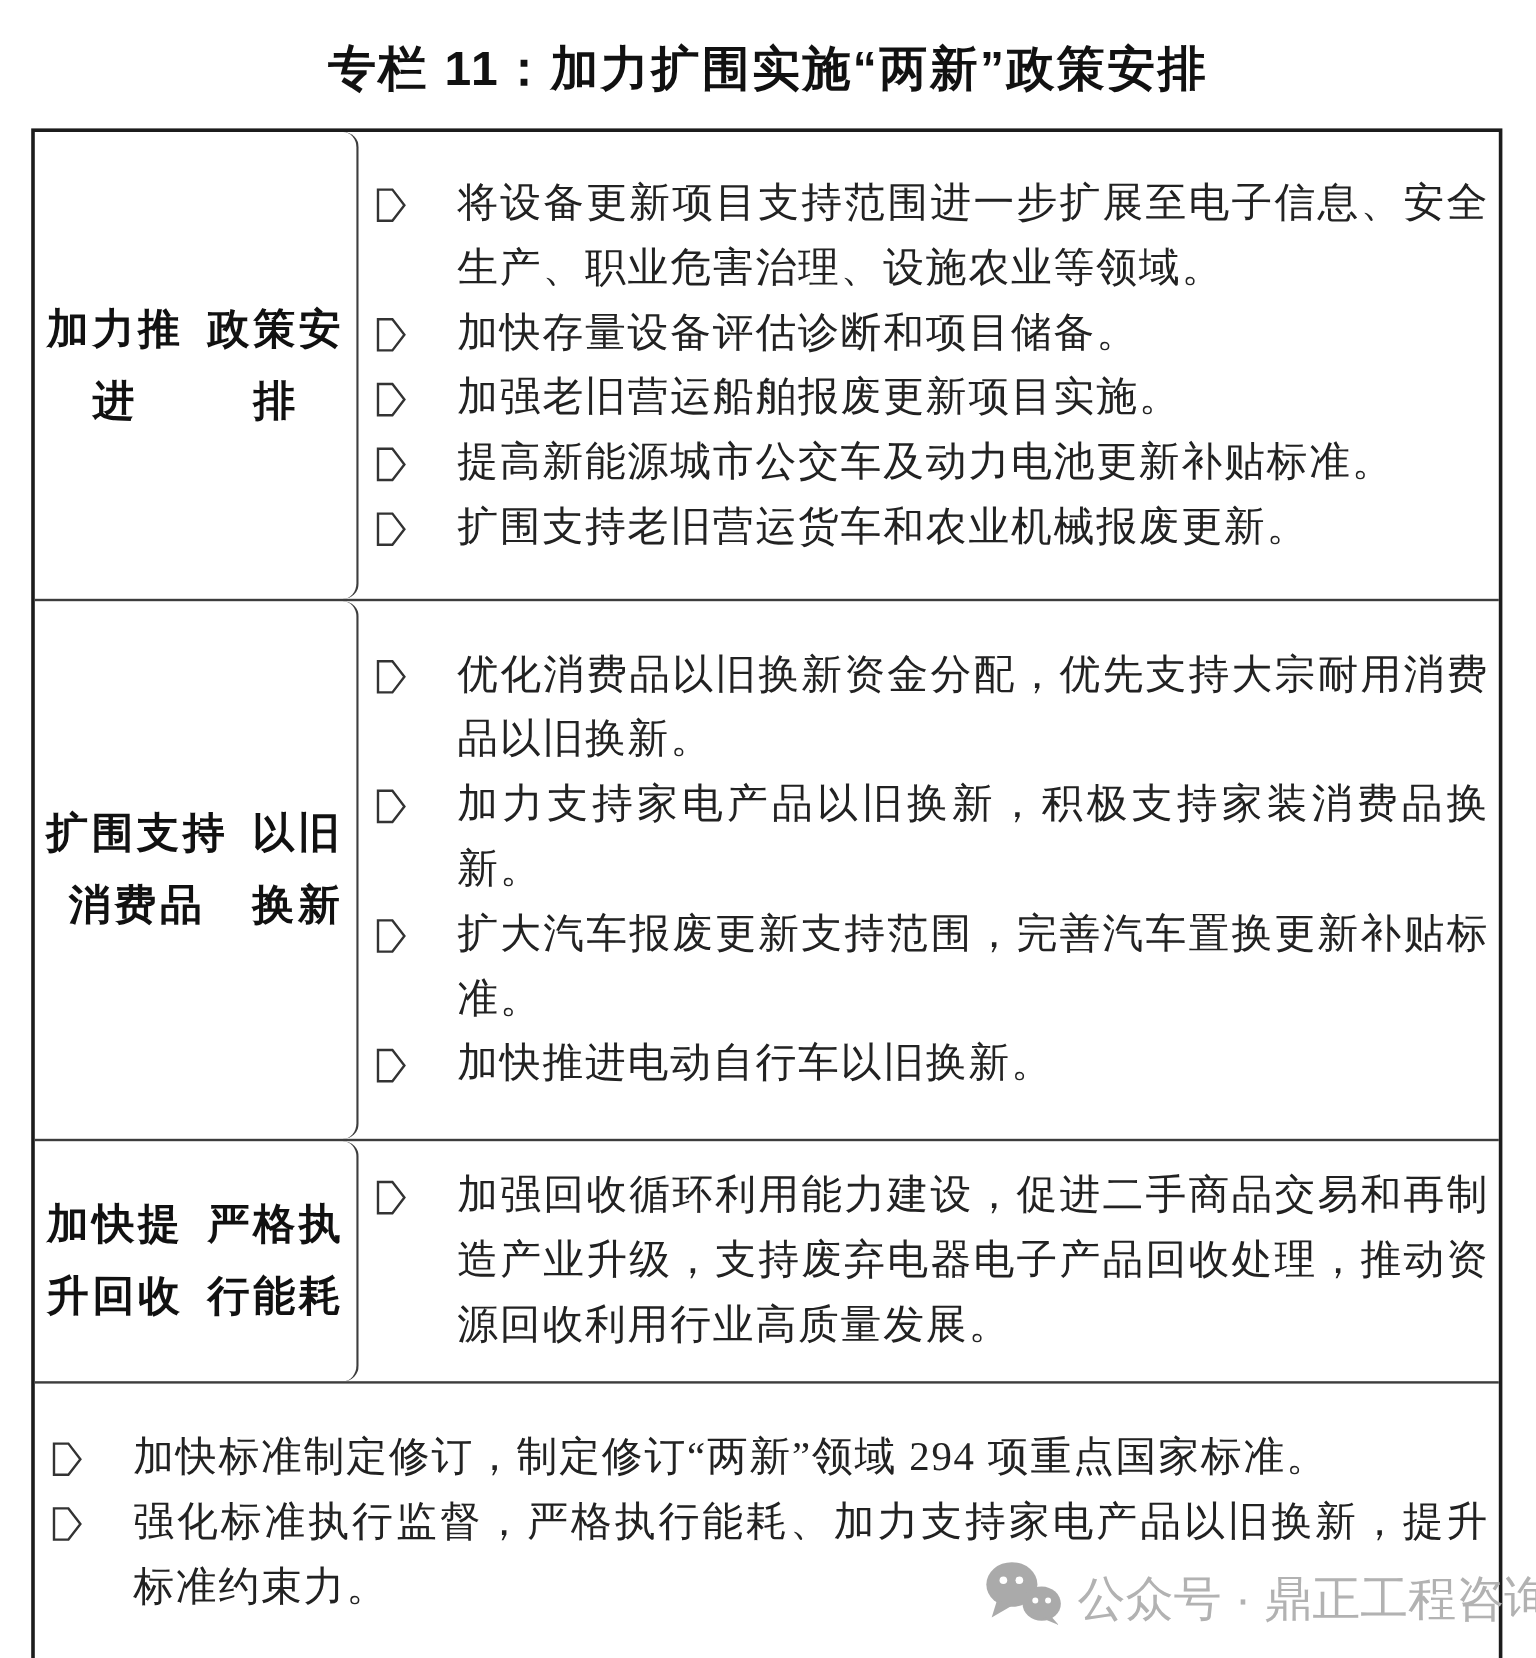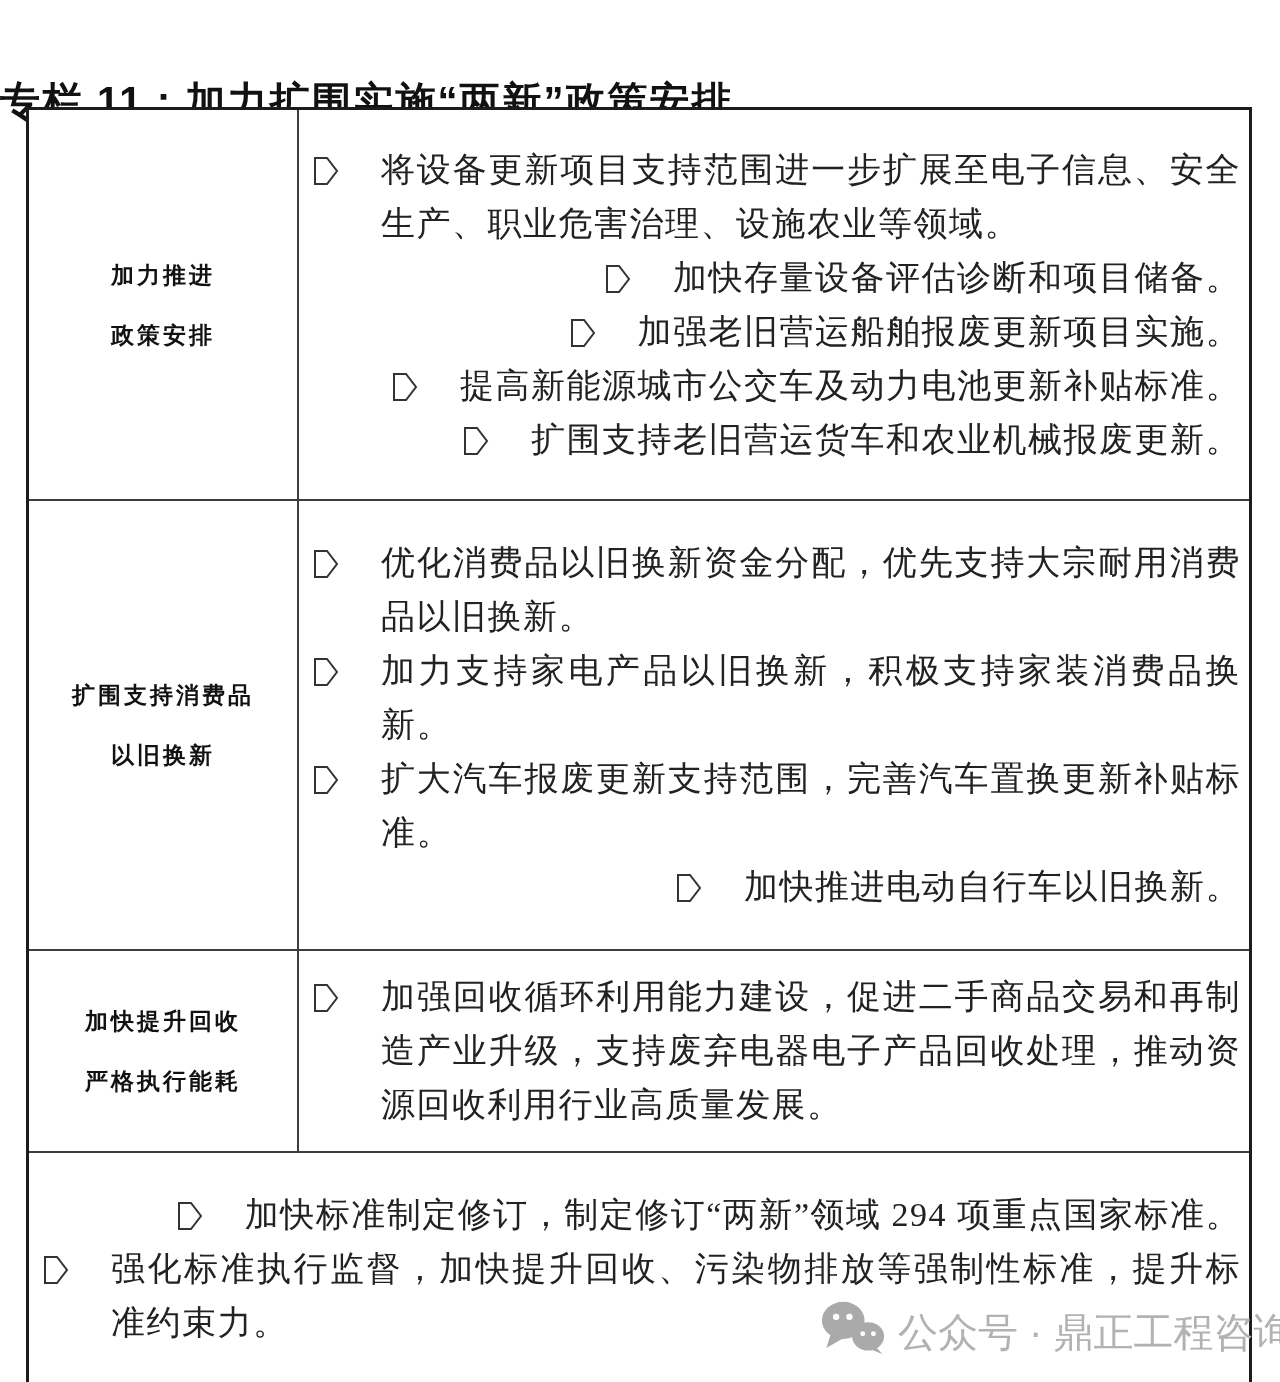--- a/index.html
+++ b/index.html
@@ -7,60 +7,59 @@
   body {
     width: 1280px; height: 1382px;
     font-family: "Liberation Serif", serif;
     color: #1e1e1e;
     overflow: hidden;
   }
   .page { position: relative; width: 1280px; height: 1382px; background: #fff; }
 
   .title {
     position: absolute; top: 30px; left: 0; width: 100%;
-    text-align: left;
+    text-align: center;
     font-family: "Liberation Sans", sans-serif;
     font-weight: 700;
     font-size: 40px;
     letter-spacing: 2px;
     color: #111;
-    margin-top: 44px;
   }
 
   .policy-table {
     position: absolute; left: 26px; top: 107px; width: 1226px;
     border: 3px solid #1c1c1c;
     background: #fff;
   }
   .row { display: flex; width: 100%; }
   .row + .row { border-top: 2px solid #3d3d3d; }
   .row-1 { height: 389px; }
   .row-2 { height: 450px; }
   .row-3 { height: 202px; }
   .row-4 { height: 234px; }
 
   .header-cell {
     width: 270px; flex: 0 0 270px;
     border-right: 2px solid #3d3d3d;
-    display: flex; flex-direction: column;
+    display: flex; flex-direction: row;
     justify-content: center; align-items: center;
     font-family: "Liberation Sans", sans-serif;
     font-weight: 700;
-    font-size: 23px;
+    font-size: 35px;
     line-height: 60px;
     letter-spacing: 3px;
     color: #111;
     text-align: center;
+    border-radius: 13px;
   }
 
   .items-cell {
     flex: 1 1 auto;
     display: flex; flex-direction: column; justify-content: center;
     padding: 4px 8px 4px 14px;
-    align-items: flex-end;
   }
   .bullet { display: flex; align-items: flex-start; }
   .arrow {
     flex: 0 0 26px; width: 26px; height: 30px;
     margin: 13px 42px 0 0;
   }
   .arrow svg { display: block; }
   .bullet-text {
     flex: 1 1 auto;
     font-size: 34px;
@@ -205,21 +204,21 @@
               </svg>
             </span>
           <span class="bullet-text">加快标准制定修订，制定修订“两新”领域 294 项重点国家标准。</span>
         </div>
         <div class="bullet">
           <span class="arrow">
               <svg viewBox="0 0 26 30" width="26" height="30">
                 <polygon points="2,2 14,2 24,15 14,28 2,28" fill="none" stroke="#333" stroke-width="2"></polygon>
               </svg>
             </span>
-          <span class="bullet-text">强化标准执行监督，加快提升回收、污染物排放等强制性标准，提升标准约束力。</span>
+          <span class="bullet-text">强化标准执行监督，严格执行能耗、加力支持家电产品以旧换新，提升标准约束力。</span>
         </div>
       </div>
     </section>
 
   </div>
 
   <div class="watermark">
     <span>
       <svg viewBox="0 0 74 62" width="66" height="55">
         <ellipse cx="26" cy="23" rx="24" ry="21" fill="#aaaaaa"></ellipse>

